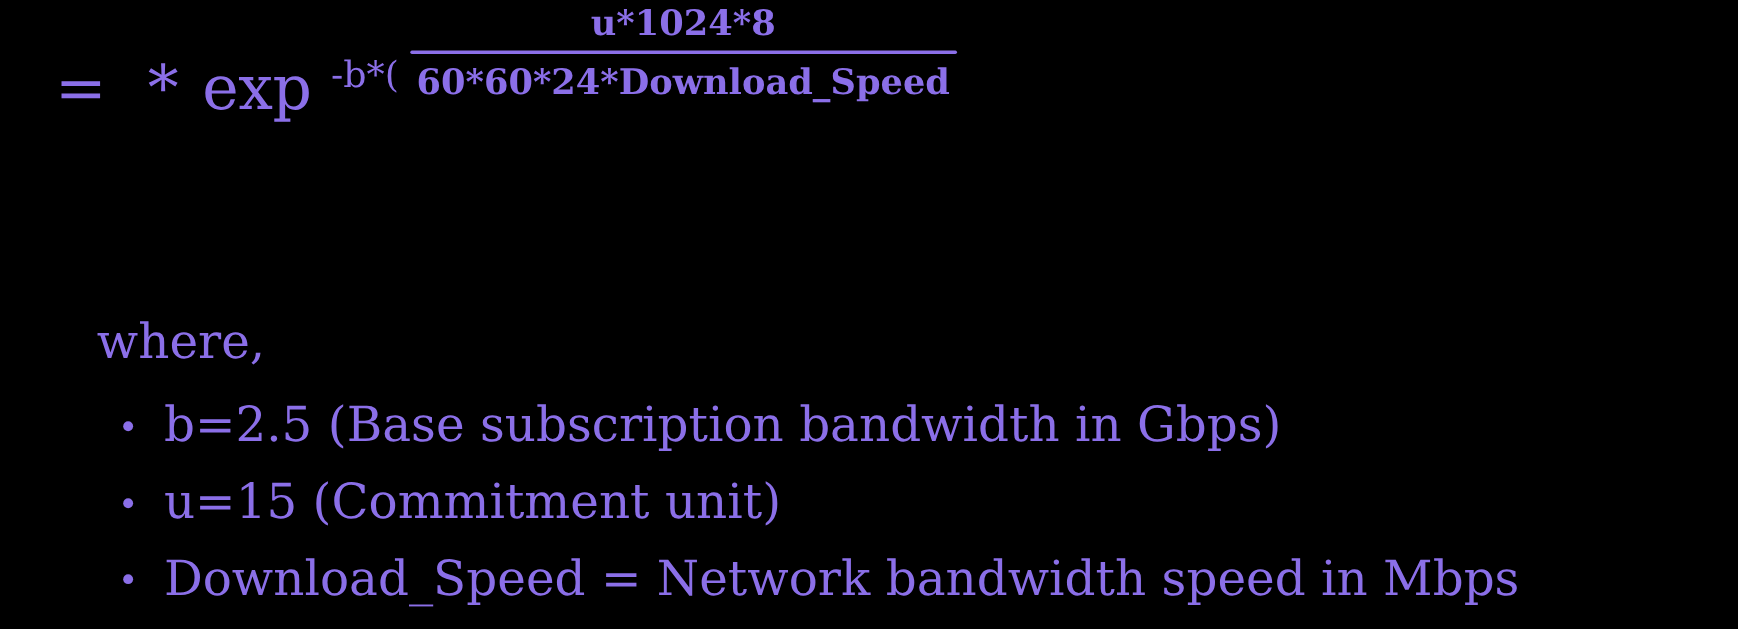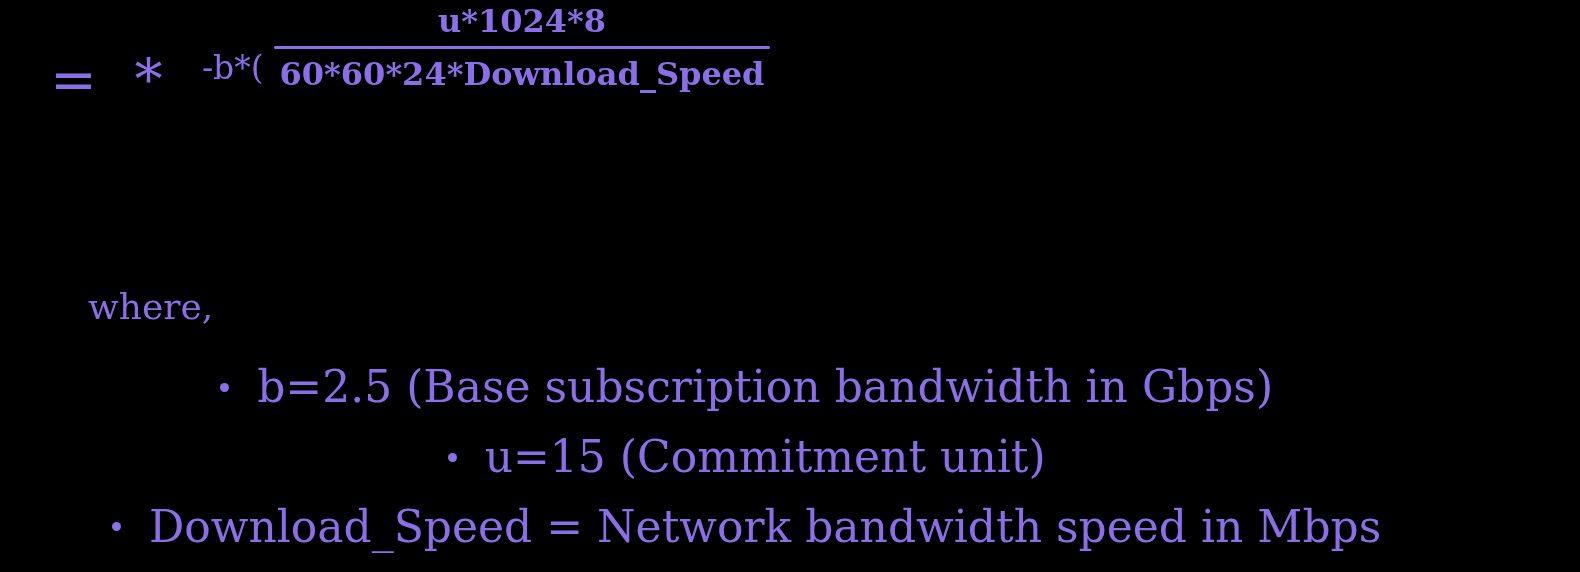--- a/index.html
+++ b/index.html
@@ -65,31 +65,30 @@
     background: var(--fg);
     border-radius: 2px;
     margin: 6px 0;
   }
 
   
   .where-label {
     position: absolute;
     left: 88px;
     top: 285px;
-    font-size: 36px;
+    font-size: 44px;
     line-height: 1.2;
   }
   .bullets {
     position: absolute;
     left: 112px;
     top: 361px;
     display: flex;
     flex-direction: column;
     gap: 17px;
-    align-items: center;
   }
   .bullet-row {
     display: flex;
     align-items: center;
     font-size: 44px;
     line-height: 1.2;
     white-space: nowrap;
   }
   .dot {
     width: 9px;
@@ -99,20 +98,21 @@
     margin-right: 28px;
     flex: none;
   }
 </style>
 </head>
 <body>
 
 <div class="formula">
   <span class="tok-eq">=</span>
   <span class="tok-star">*</span>
+  <span>exp</span>
   <span class="exponent">
     <span class="exp-prefix">-b*(</span>
     <span class="fraction">
       <span class="numerator">u*1024*8</span>
       <span class="frac-bar"></span>
       <span class="denominator">60*60*24*Download_Speed</span>
     </span>
 
   </span>
 </div>

